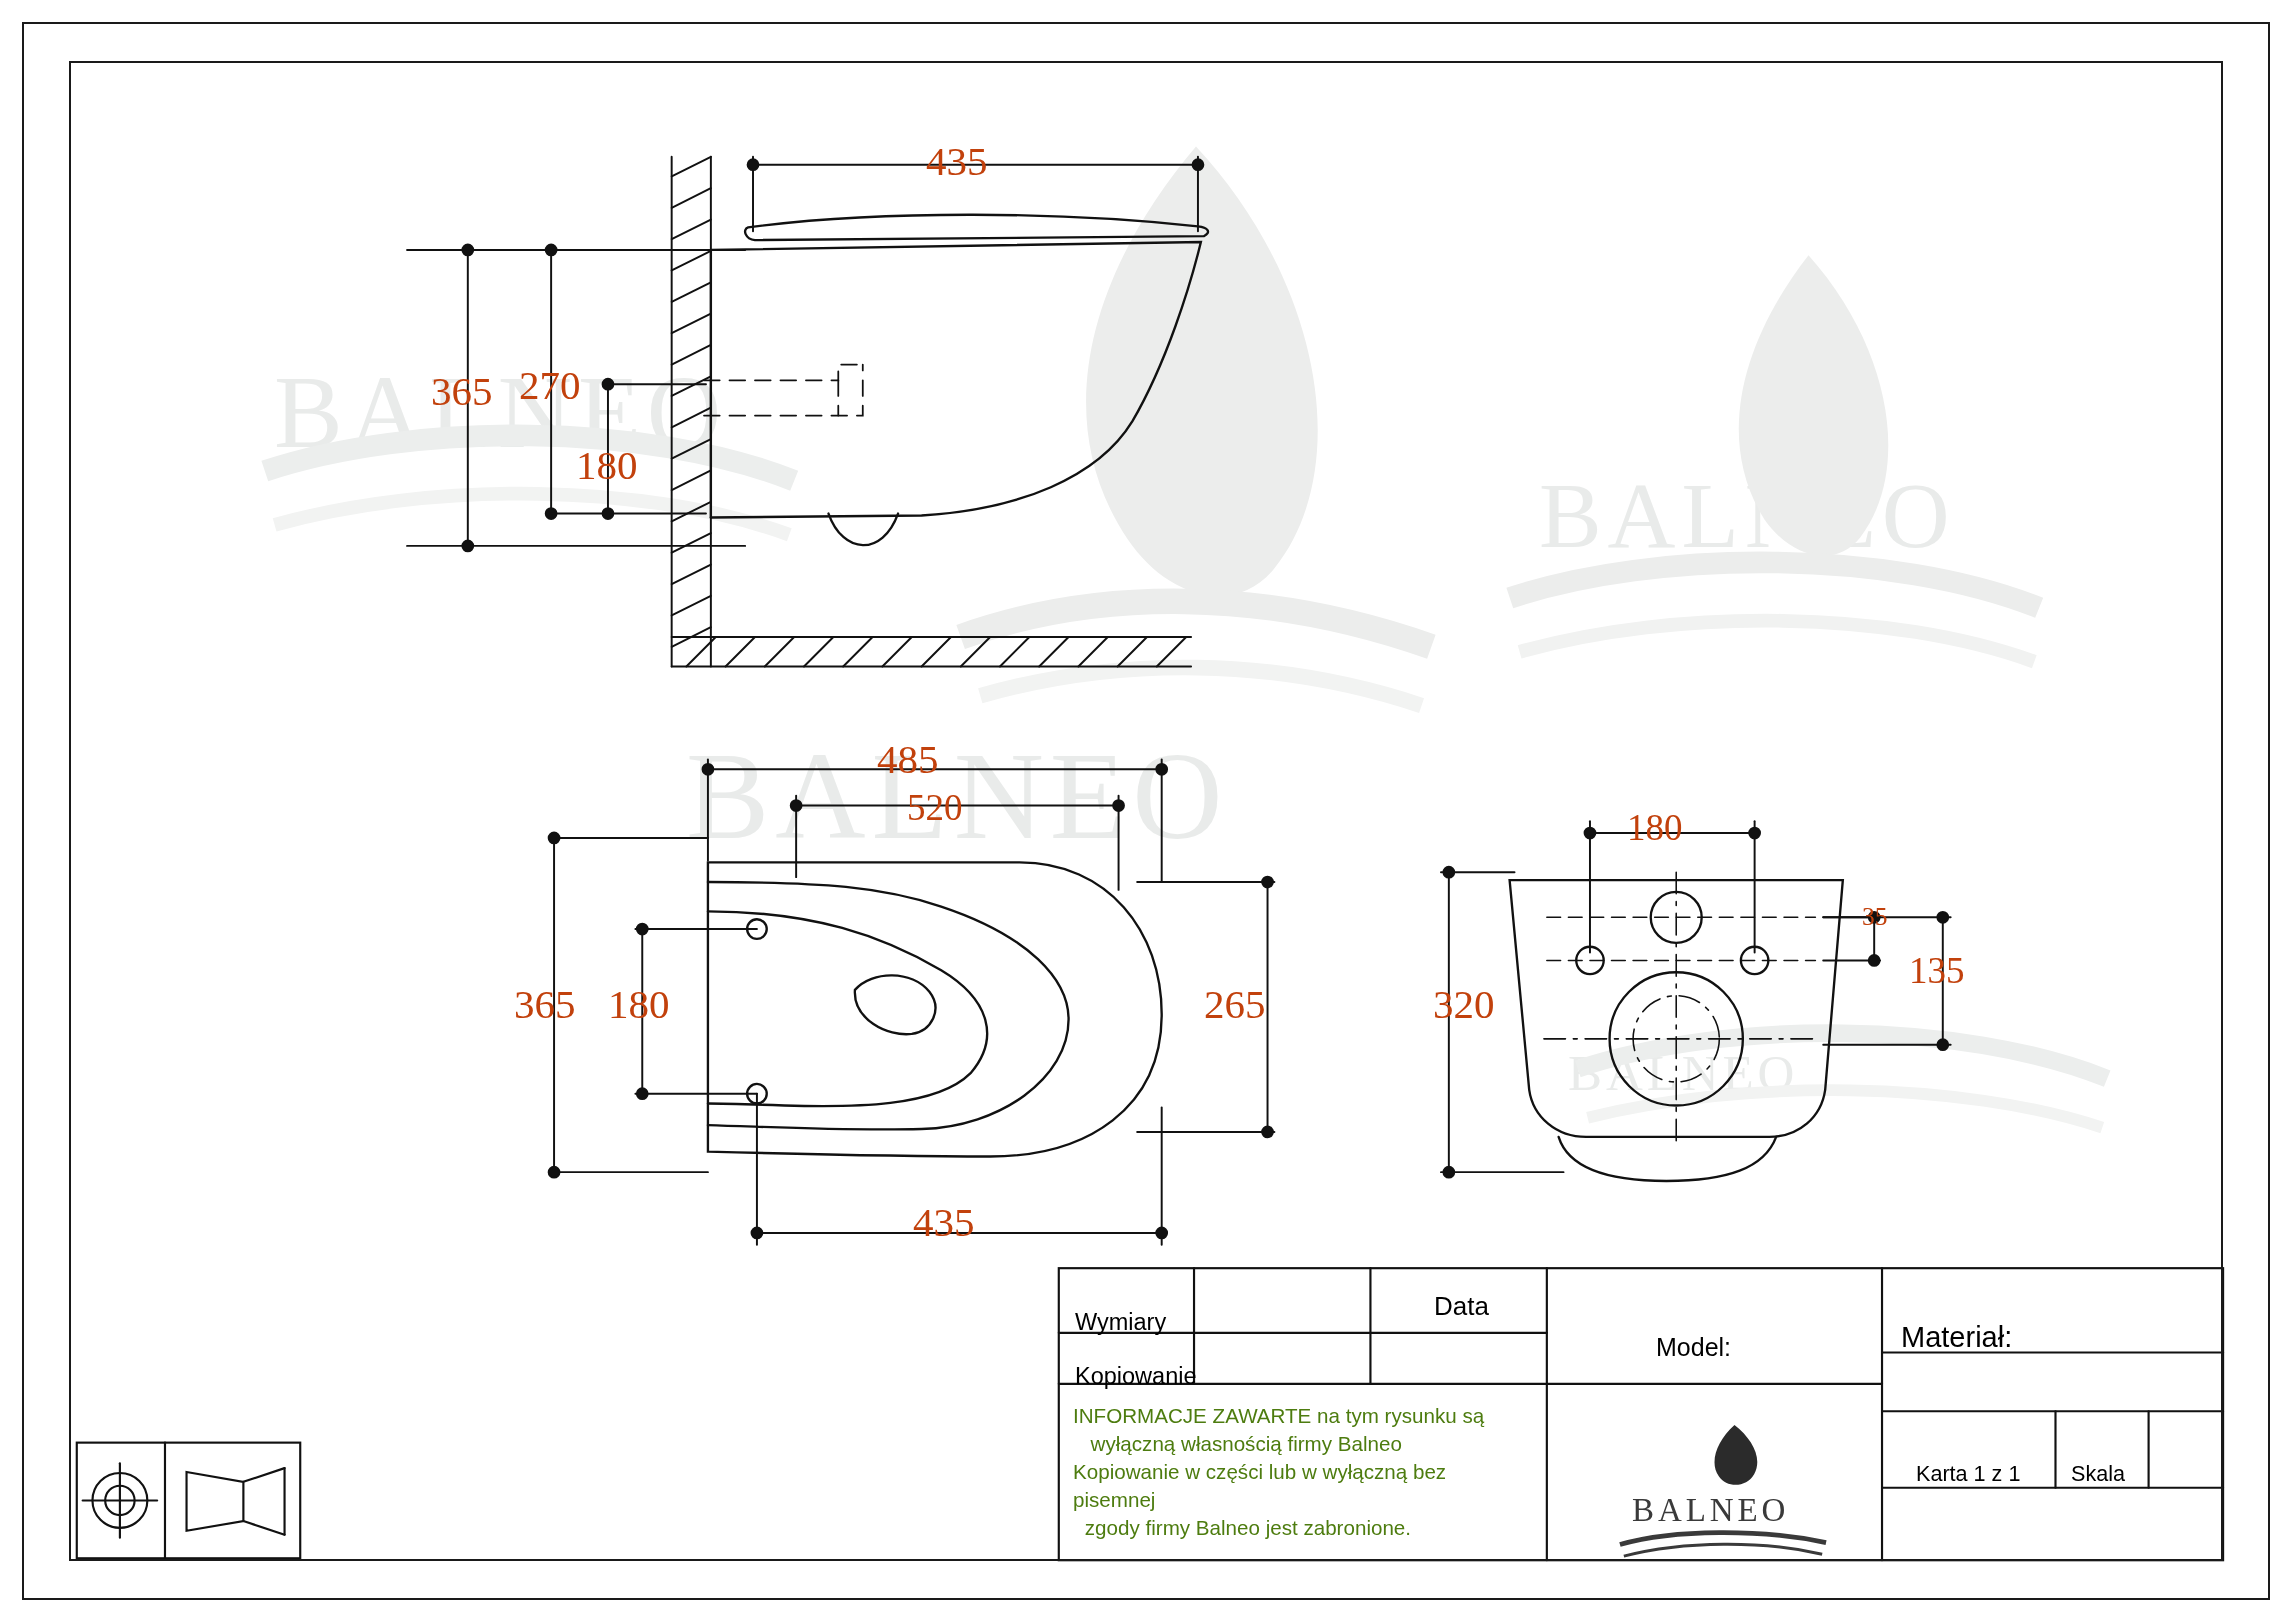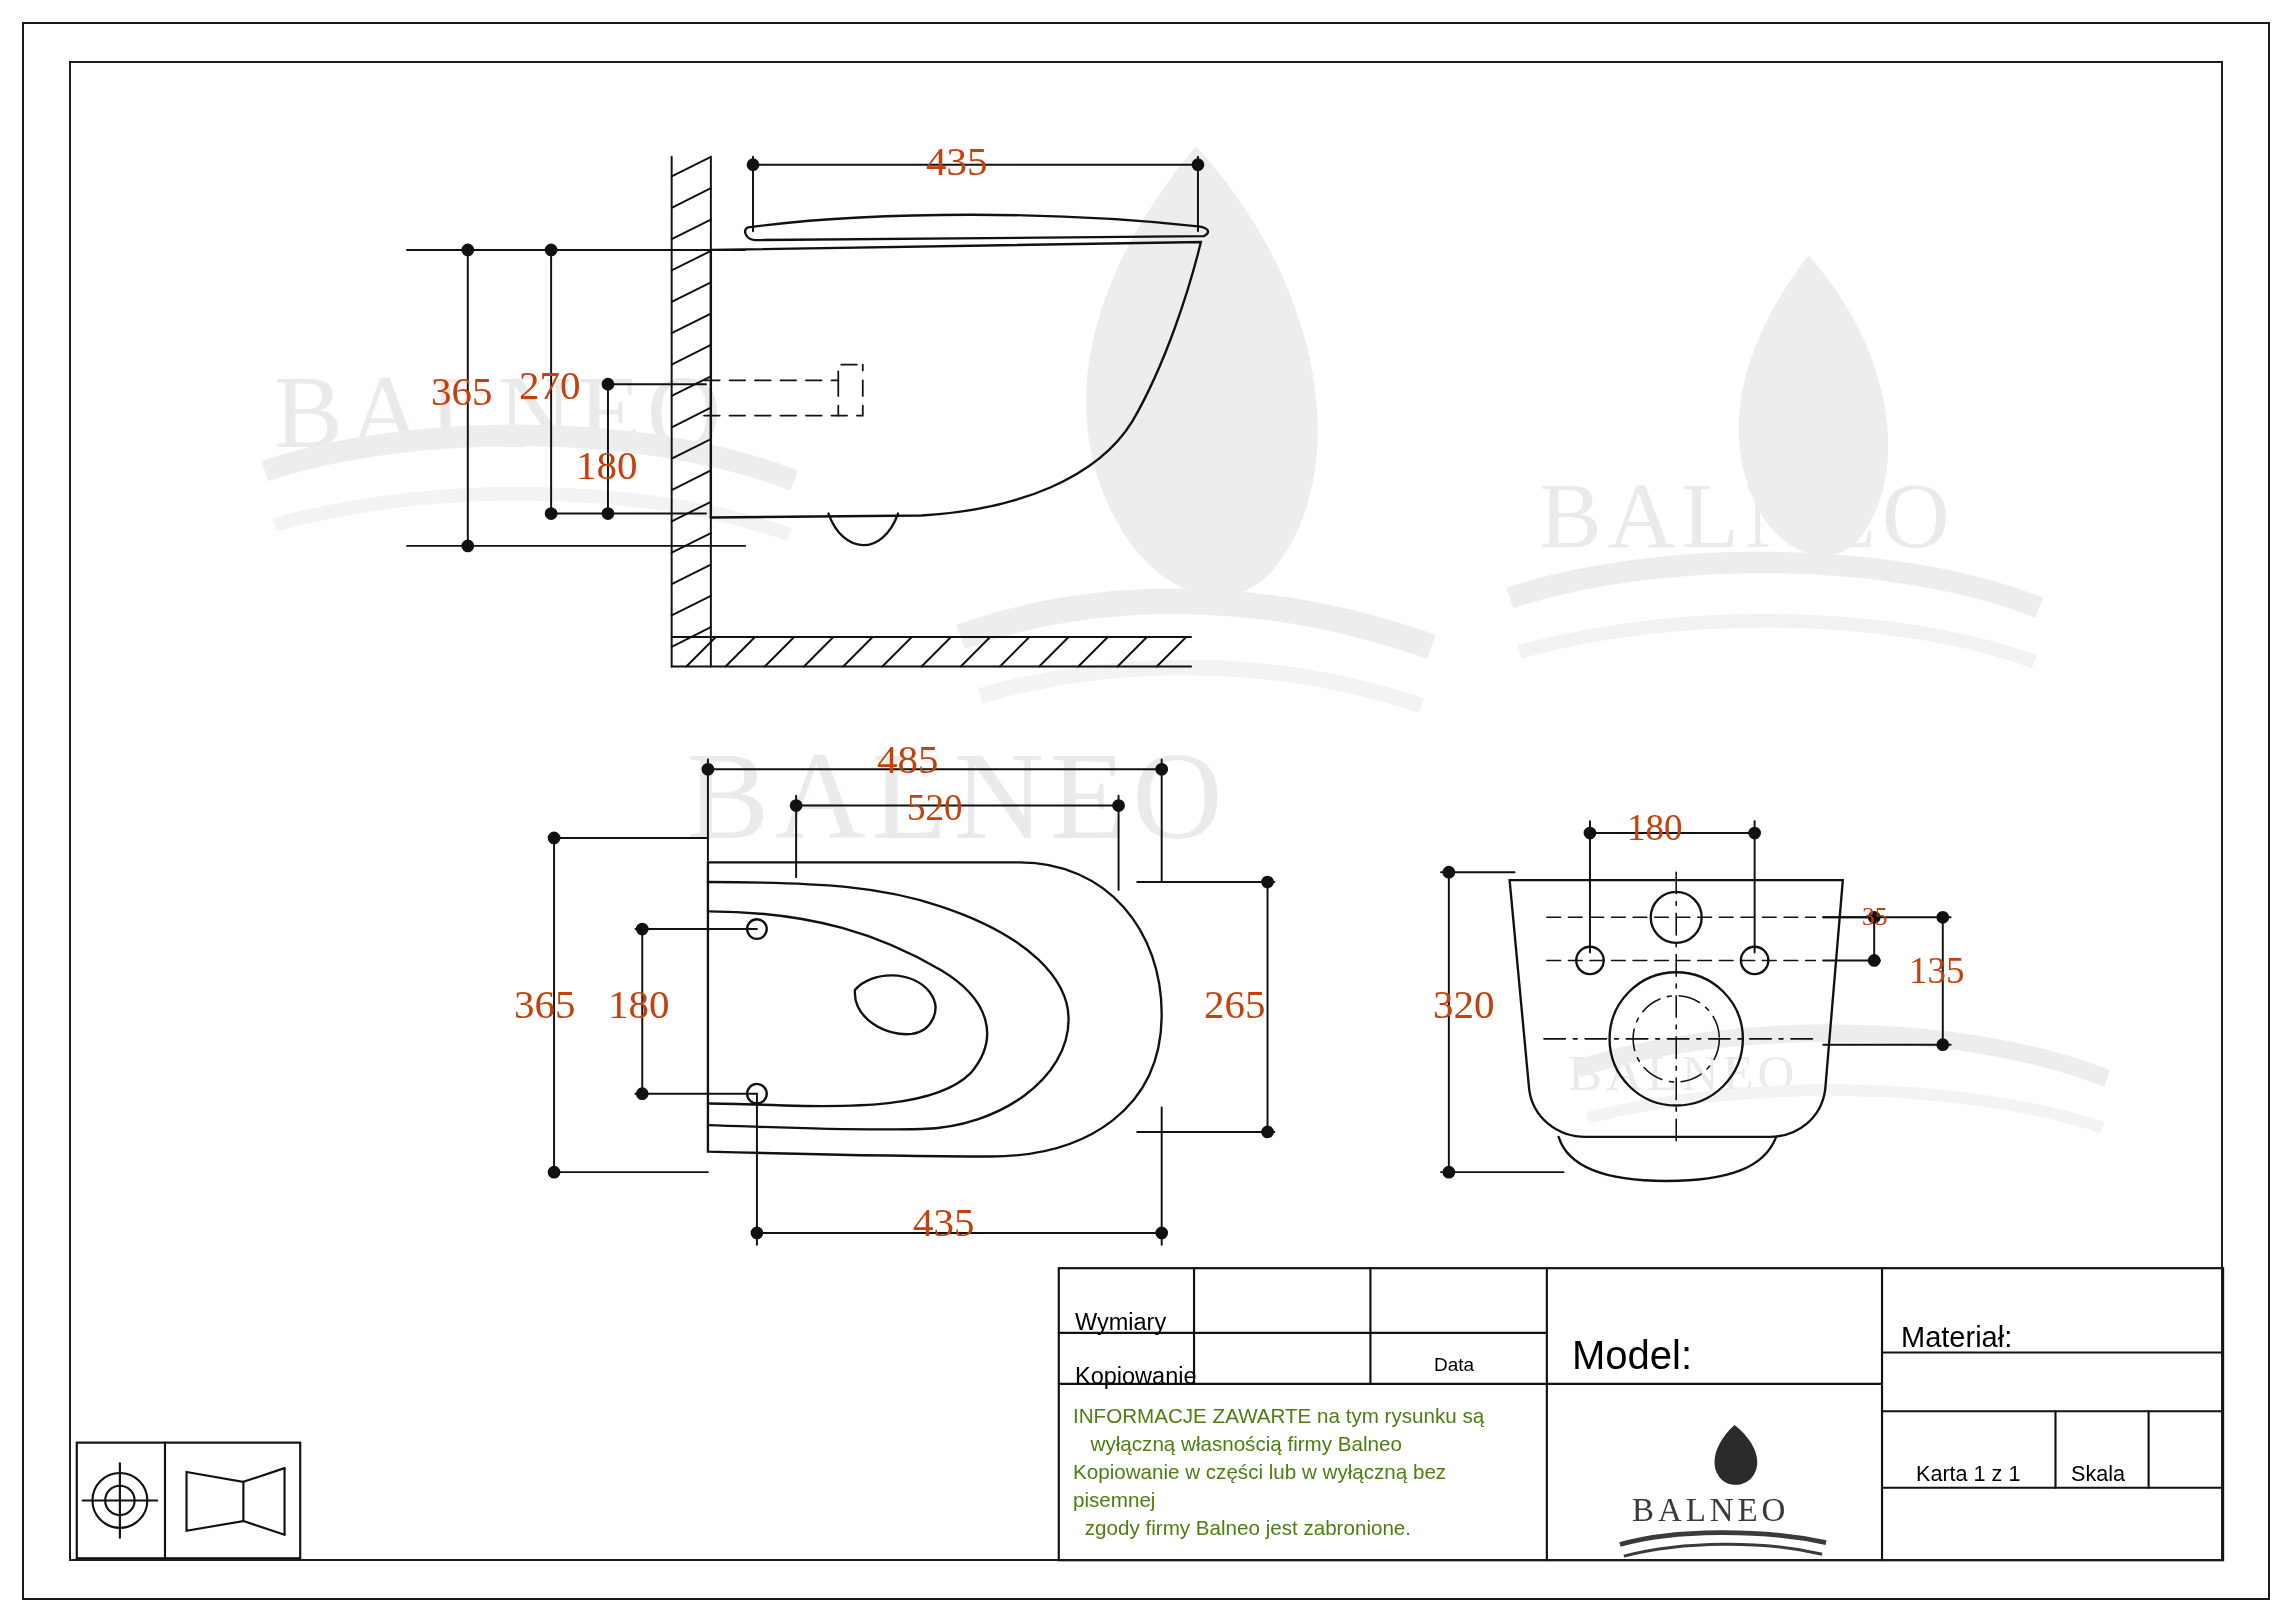--- a/index.html
+++ b/index.html
@@ -362,34 +362,34 @@
   <div class="dim" style="left:1204px;top:980px;font-size:41px;">265</div>
   <div class="dim" style="left:913px;top:1198px;font-size:41px;">435</div>
 
   <div class="dim" style="left:1627px;top:806px;font-size:37px;">180</div>
   <div class="dim" style="left:1433px;top:980px;font-size:41px;">320</div>
   <div class="dim" style="left:1862px;top:902px;font-size:25.5px;">35</div>
   <div class="dim" style="left:1909px;top:949px;font-size:37px;text-align:center;">135</div>
 
   <div class="tb-cell" style="left:1075px;top:1287px;font-size:23.5px;">Wymiary</div>
   <div class="tb-cell" style="left:1215px;top:1287px;font-size:23.5px;"></div>
-  <div class="tb-cell" style="left:1434px;top:1332px;font-size:19px;">Data</div>
+  <div class="tb-cell" style="left:1434px;top:1269px;font-size:26px;">Data</div>
 
   <div class="tb-cell" style="left:1075px;top:1341px;font-size:23.5px;">Kopiowanie</div>
   <div class="tb-cell" style="left:1215px;top:1341px;font-size:23.5px;"></div>
   <div class="tb-cell" style="left:1402px;top:1341px;font-size:23.5px;"></div>
 
   <div class="tb-note" style="left:1073px;top:1402px;">
     <div>INFORMACJE ZAWARTE na tym rysunku są</div>
     <div style="padding-left:17.6px;">wyłączną własnością firmy Balneo</div>
     <div>Kopiowanie w części lub w wyłączną bez pisemnej</div>
     <div style="padding-left:11.8px;">zgody firmy Balneo jest zabronione.</div>
   </div>
 
-  <div class="tb-cell" style="left:1572px;top:1311px;font-size:40px;">Model:</div>
+  <div class="tb-cell" style="left:1656px;top:1311px;font-size:25px;">Model:</div>
   <div class="tb-cell" style="left:1686px;top:1311px;font-size:29px;"></div>
 
   <div class="tb-cell" style="left:1901px;top:1299px;font-size:29px;">Materiał:</div>
   <div class="tb-cell" style="left:2068px;top:1299px;font-size:27.4px;"></div>
 
   <div class="tb-cell" style="left:1916px;top:1439px;font-size:21.6px;">Karta 1 z 1</div>
   <div class="tb-cell" style="left:2071px;top:1439px;font-size:21.6px;">Skala</div>
   <div class="tb-cell" style="left:2166px;top:1439px;font-size:21.6px;"></div>
 
   <svg style="position:absolute;left:1707px;top:1423px;" width="55" height="67" viewBox="0 0 56 68">

